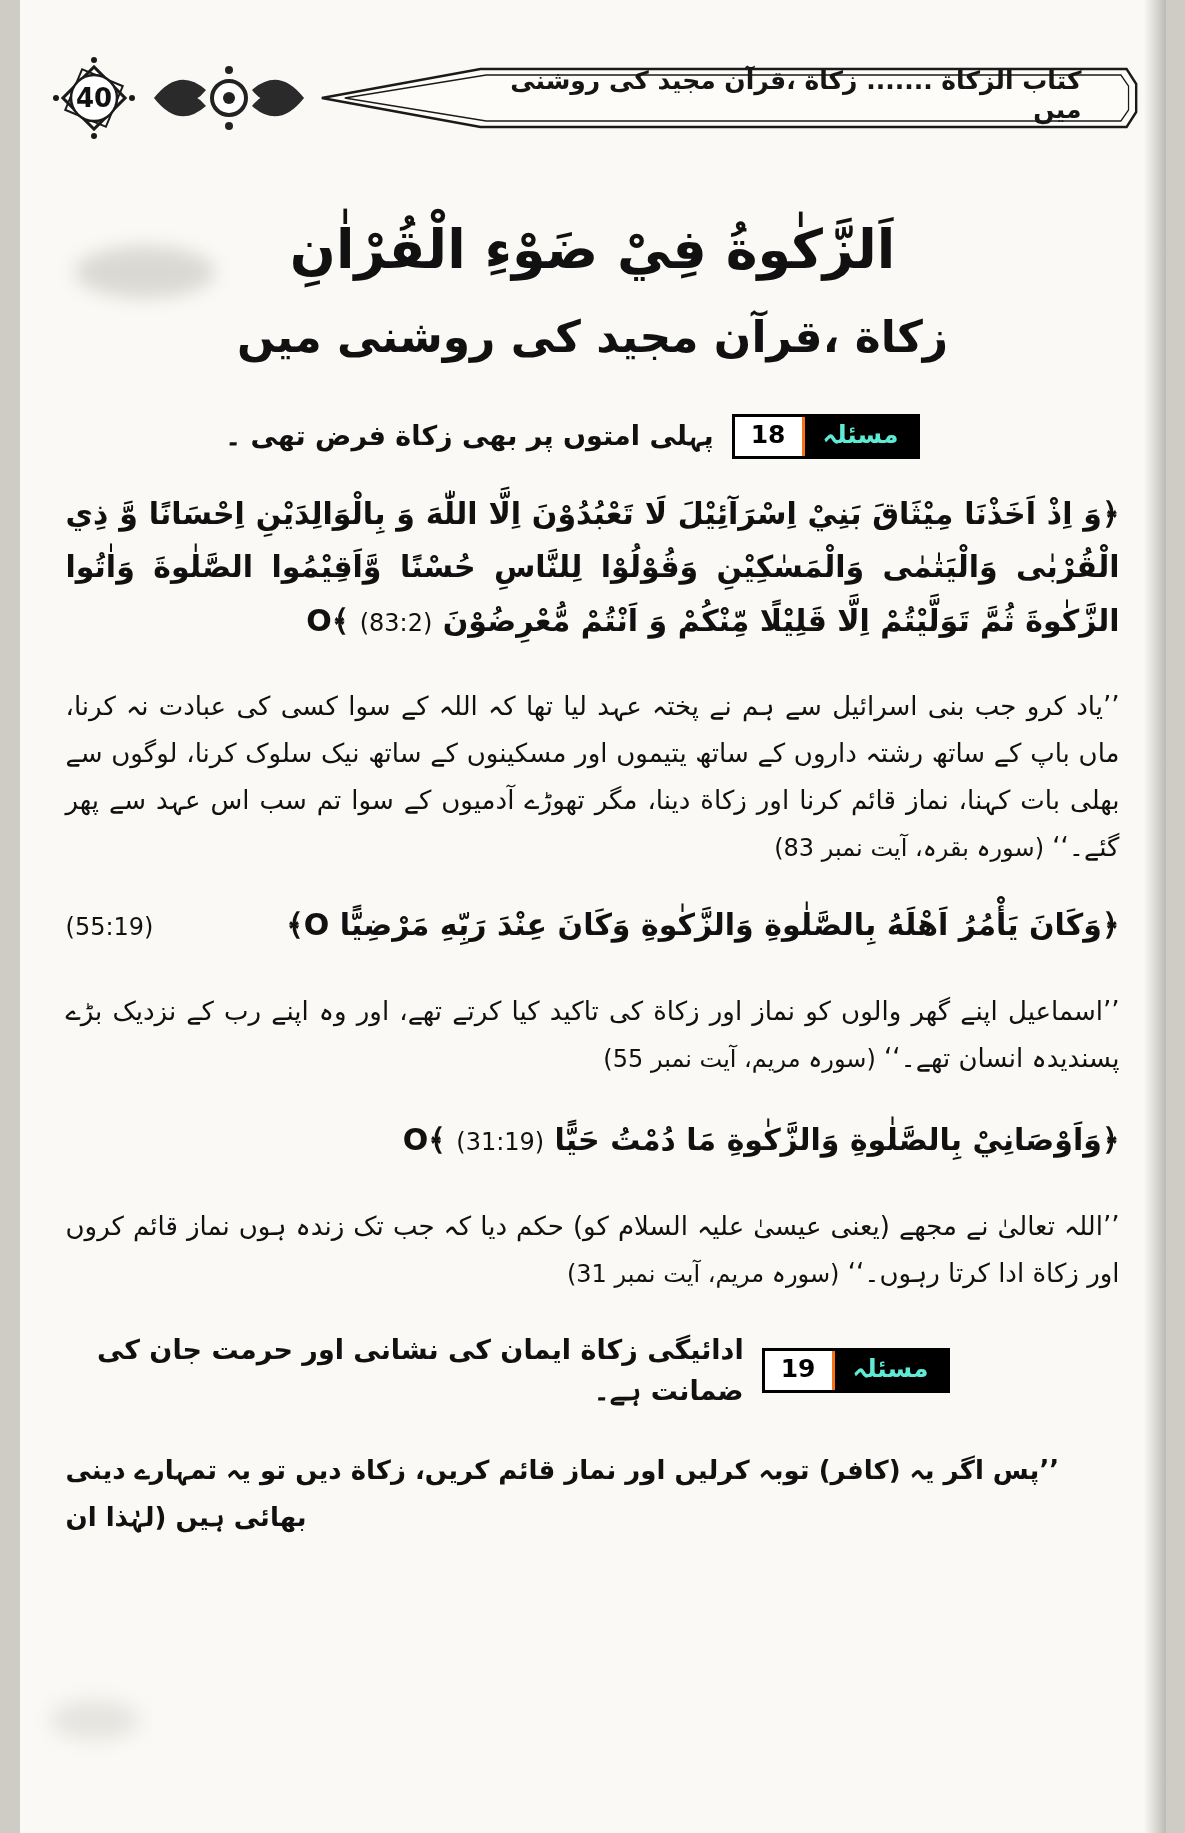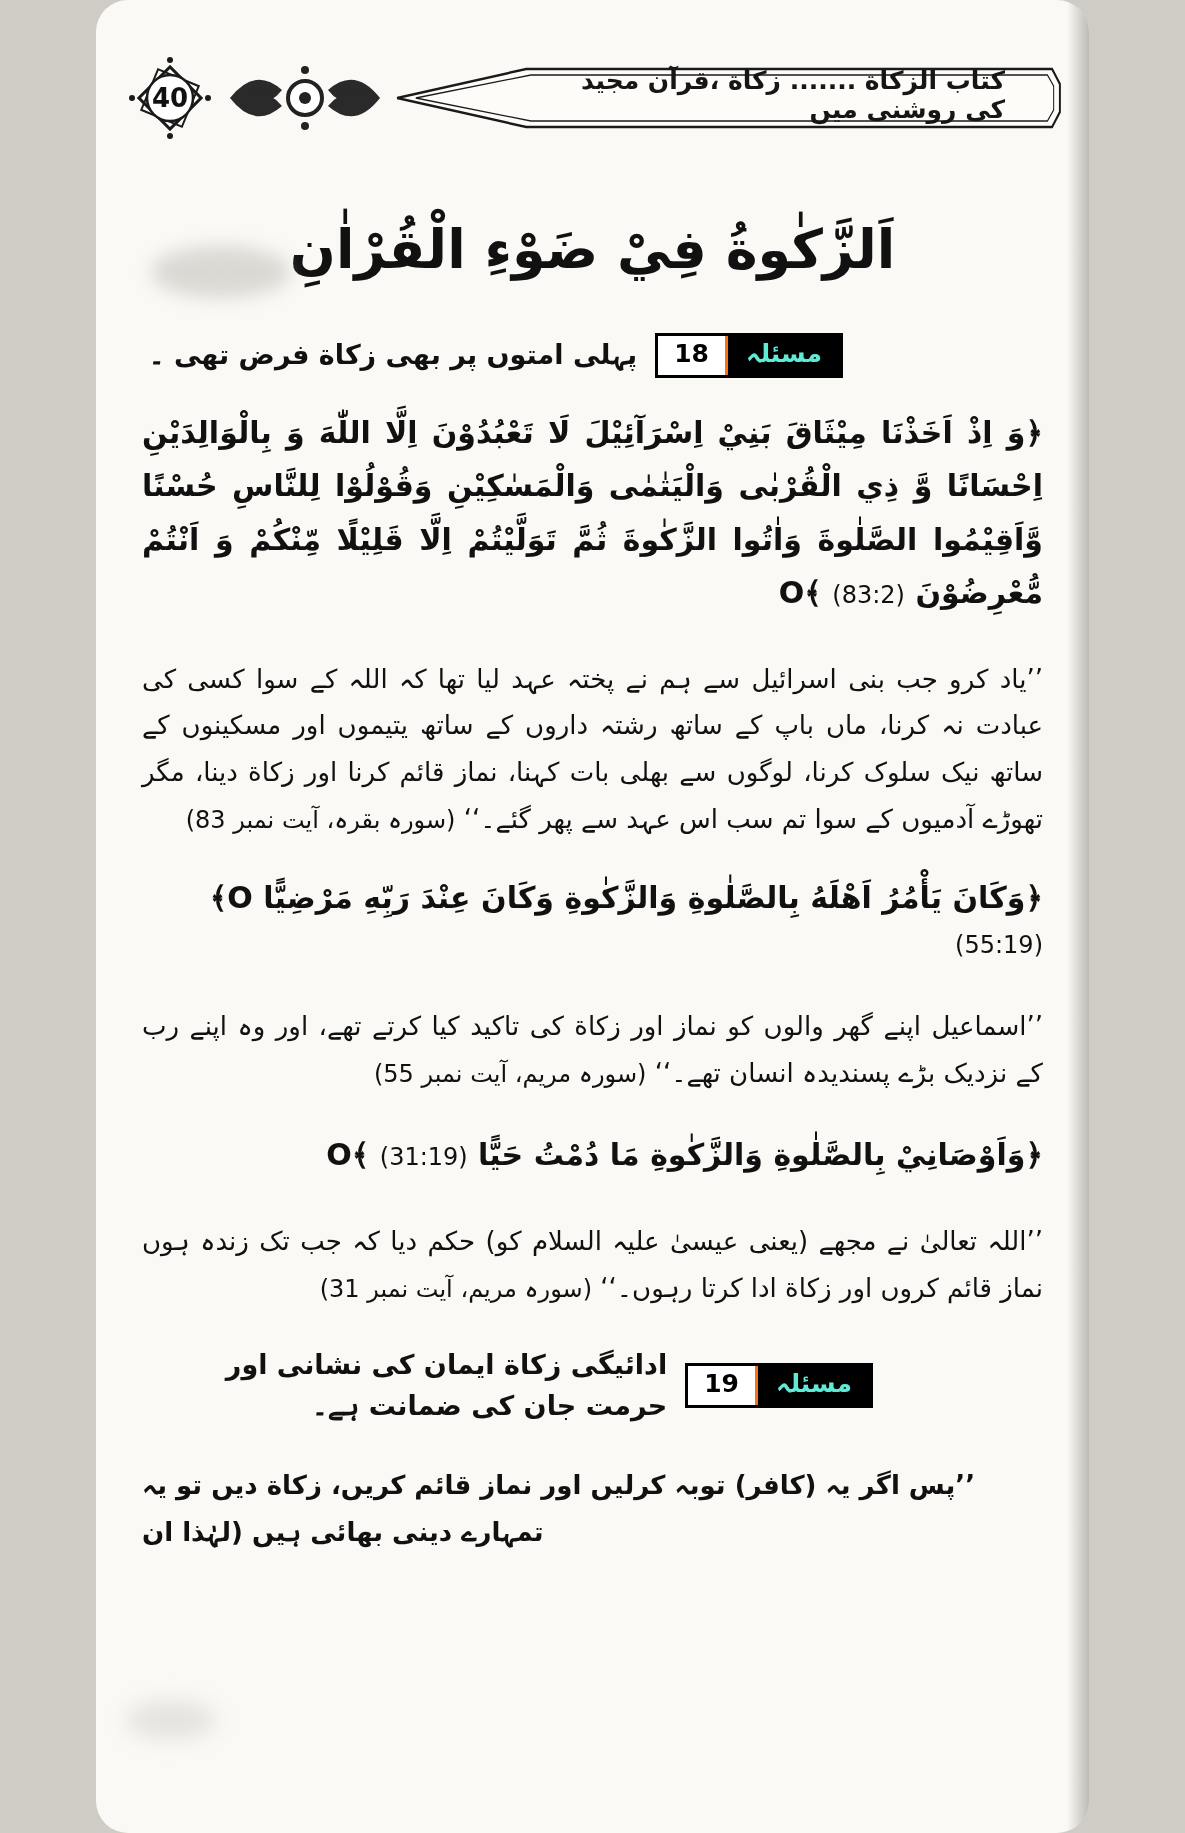--- a/index.html
+++ b/index.html
@@ -1,21 +1,20 @@
 <!DOCTYPE html>
 <html lang="ur" dir="rtl"><head>
 <meta charset="utf-8">
 <style>
   * { box-sizing: border-box; }
   html, body { margin: 0; padding: 0; background: #cfccc6; }
   .page {
-    width: 993px; height: 1833px; margin: 0 auto; position: relative;
+    width: 1146px; height: 1833px; margin: 0 auto; position: relative;
     background: #faf9f5; overflow: hidden; color: #111;
     font-family: "DejaVu Sans", sans-serif;
-    border-radius: 32px;
   }
   .edge-right {
     position: absolute; top: 0; right: 0; bottom: 0; width: 22px;
     background: linear-gradient(to left, rgba(140,136,128,.55), rgba(250,249,245,0));
     pointer-events: none;
   }
   .smudge {
     position: absolute; left: 55px; top: 246px; width: 140px; height: 52px;
     background: #b4b2ac; opacity: .45; filter: blur(9px); border-radius: 50%;
   }
@@ -97,20 +96,21 @@
         <polygon points="28,37 176,14 840,14 848,25 848,49 840,60 176,60" fill="none" stroke="#1a1a1a" stroke-width="1.3"></polygon>
       </svg>
       <div class="ct">کتاب الزکاة ....... زکاة ،قرآن مجید کی روشنی میں</div>
     </div>
   </div>
 
   <div class="content">
 
     <div class="title-block">
       <div class="t-ar">اَلزَّكٰوةُ فِيْ ضَوْءِ الْقُرْاٰنِ</div>
+      <div class="t-ur">زکاة ،قرآن مجید کی روشنی میں</div>
     </div>
 
     <div class="m-row">
       <span class="marker">
         <span class="lbl">مسئلہ</span>
         <span class="num">18</span>
       </span>
       <span class="m-text">پہلی امتوں پر بھی زکاة فرض تھی ۔</span>
     </div>
 

